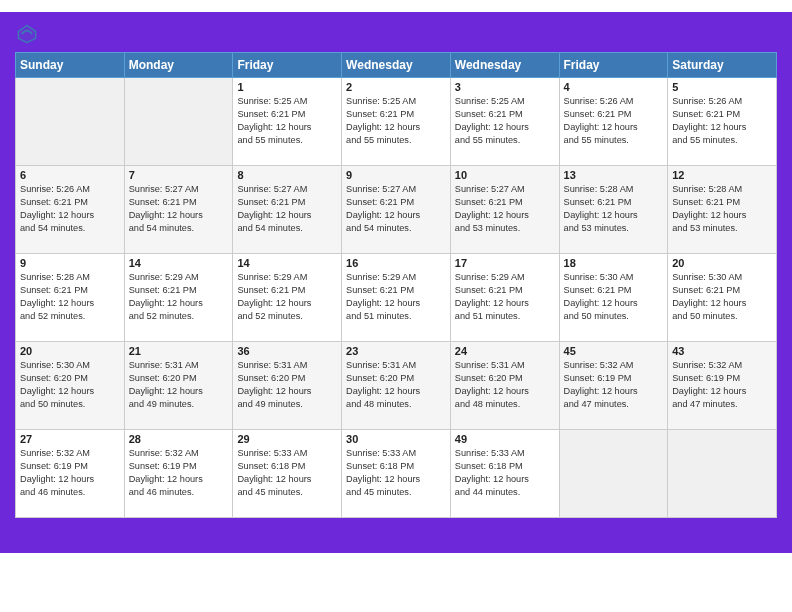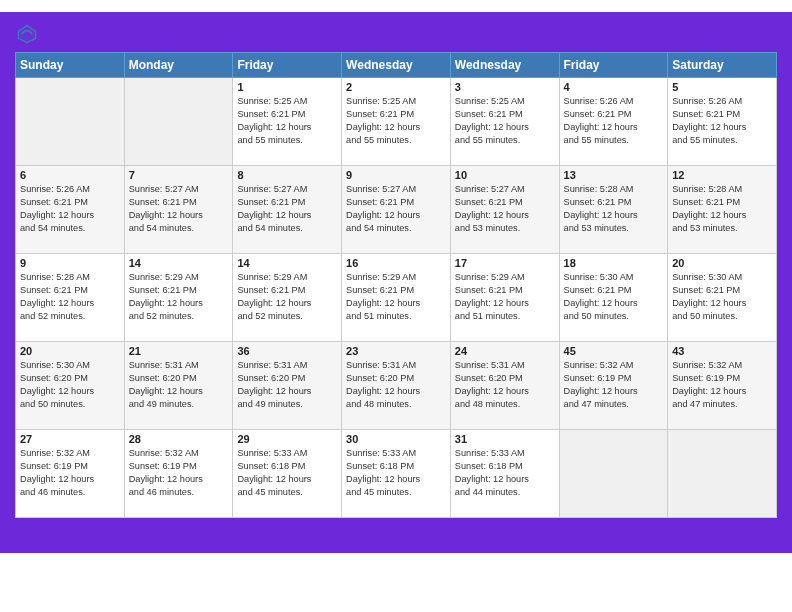--- a/index.html
+++ b/index.html
@@ -253,21 +253,21 @@
           </td>
           <td>
             <span class="day-num">29</span>
             <div class="day-info">Sunrise: 5:33 AM<br>Sunset: 6:18 PM<br>Daylight: 12 hours<br>and 45 minutes.</div>
           </td>
           <td>
             <span class="day-num">30</span>
             <div class="day-info">Sunrise: 5:33 AM<br>Sunset: 6:18 PM<br>Daylight: 12 hours<br>and 45 minutes.</div>
           </td>
           <td>
-            <span class="day-num">31</span>
+            <span class="day-num">49</span>
             <div class="day-info">Sunrise: 5:33 AM<br>Sunset: 6:18 PM<br>Daylight: 12 hours<br>and 44 minutes.</div>
           </td>
           <td class="empty"></td>
           <td class="empty"></td>
         </tr>
       </tbody>
   </table>
 </div>
 
 </body></html>

